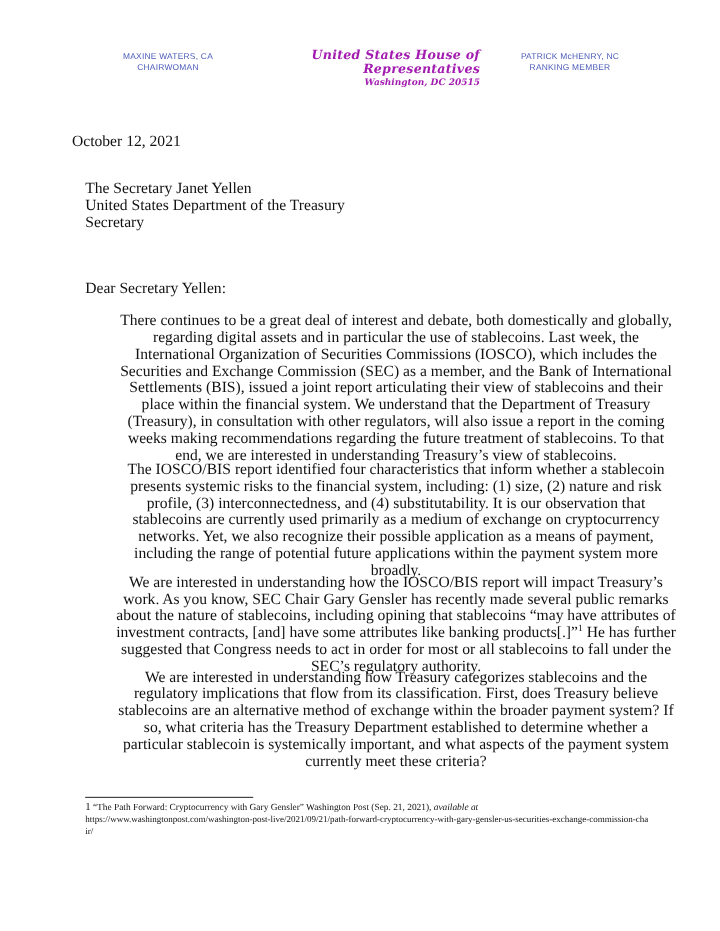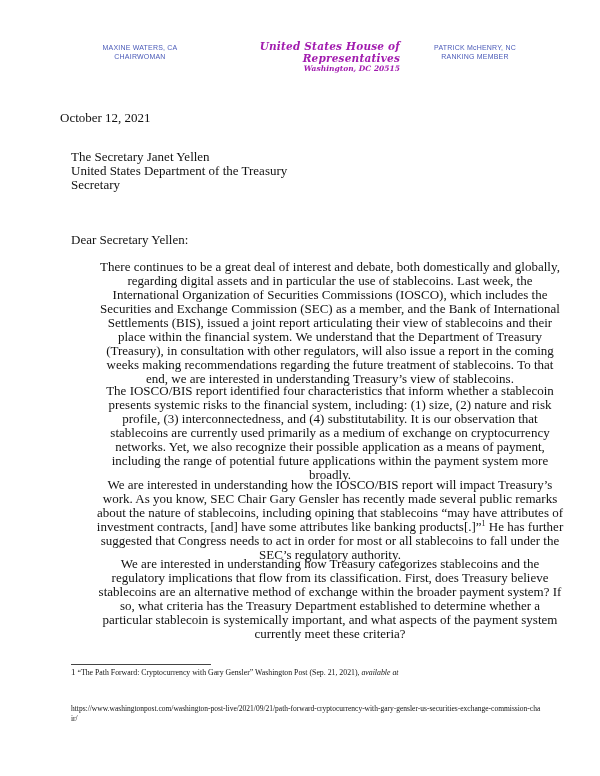--- a/index.html
+++ b/index.html
@@ -20,21 +20,21 @@
   .para { position: absolute; left: 71px; width: 470px; font-size: 13px; line-height: 14px; text-align: center; margin-left: 24px; }
   .para sup { font-size: 8px; line-height: 0; vertical-align: super; }
   #p1 { top: 260px; }
   #p2 { top: 384px; }
   #p3 { top: 478px; }
   #p4 { top: 557px; }
 
   .fn-rule { position: absolute; top: 664px; left: 71px; width: 140px; height: 0; border-top: 1px solid #444; }
   .footnote { position: absolute; top: 667px; left: 71px; width: 470px; font-size: 7.8px; line-height: 10px; }
   .footnote .num { font-size: 9px; }
-  .footnote .url { display: block; font-size: 7.5px; line-height: 10px; word-break: break-all; margin-top: 26px; }
+  .footnote .url { display: block; font-size: 7.5px; line-height: 10px; word-break: break-all; }
   .footnote em { font-style: italic; }
 </style>
 </head>
 <body>
 
 <div class="letterhead">
   <div class="lh-left">
     <div>MAXINE WATERS, CA</div>
     <div>CHAIRWOMAN</div>
   </div>

